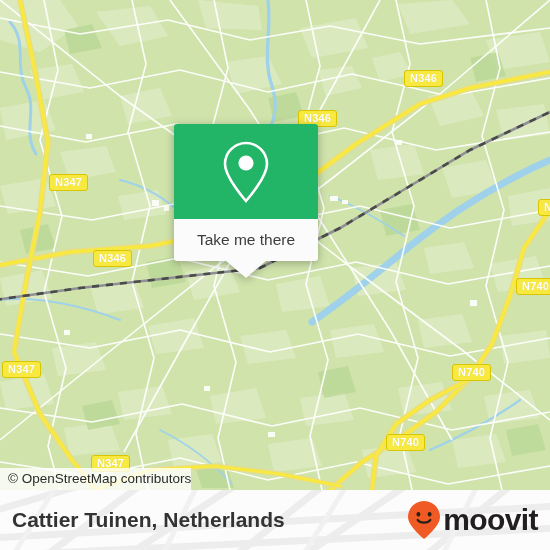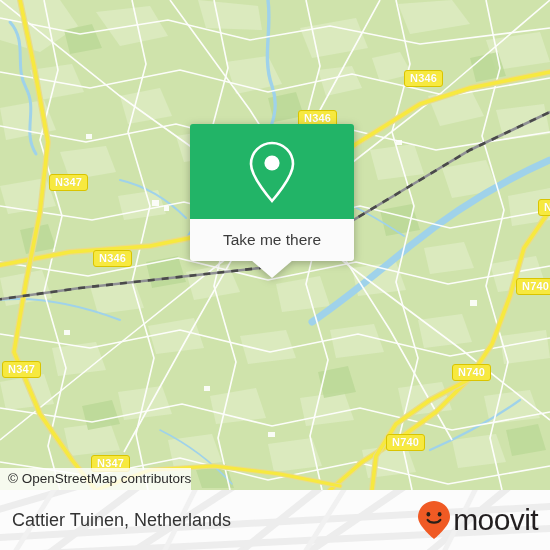--- a/index.html
+++ b/index.html
@@ -28,21 +28,21 @@
     height:15px;
     padding:0 5px;
     text-align:center;
     white-space:nowrap;
     text-shadow:0 0 1px rgba(0,0,0,.12);
     font-family:"Liberation Sans","DejaVu Sans",sans-serif;
   }
 
   
   #popup{
-    position:absolute;left:190px;top:124px;width:164px;
+    position:absolute;left:174px;top:124px;width:144px;
     filter:drop-shadow(0 2px 4px rgba(0,0,0,.28));
   }
   #popup-head{
     height:95px;background:#22b467;border-radius:3px 3px 0 0;
     display:flex;align-items:center;justify-content:center;
   }
   #popup-foot{
     height:42px;background:#fbfbfb;border-radius:0 0 3px 3px;
     display:flex;align-items:center;justify-content:center;
     color:#3c3c3c;font-size:15.5px;
@@ -65,29 +65,29 @@
   }
 
   
   #footer{
     position:absolute;left:0;top:490px;width:550px;height:60px;
     background:#fcfcfc;overflow:hidden;
   }
   #footer-bg{position:absolute;left:0;top:0;}
   #footer-title{
     position:absolute;left:12px;top:50%;transform:translateY(-50%);
-    font-size:18px;color:#333333;white-space:nowrap;
+    font-size:21px;color:#333333;white-space:nowrap;font-weight:bold;
   }
   #brand{
     position:absolute;right:12px;top:50%;transform:translateY(-50%);
     display:flex;align-items:center;gap:2px;
   }
   #brand-word{
     font-size:30px;color:#231f20;letter-spacing:-0.6px;
-    font-weight:normal;line-height:30px;
+    font-weight:bold;line-height:30px;
   }
 </style>
 </head>
 <body>
 
 <div id="app">
 
   <div id="map">
     <svg width="550" height="490" viewBox="0 0 550 490">
       <defs>

